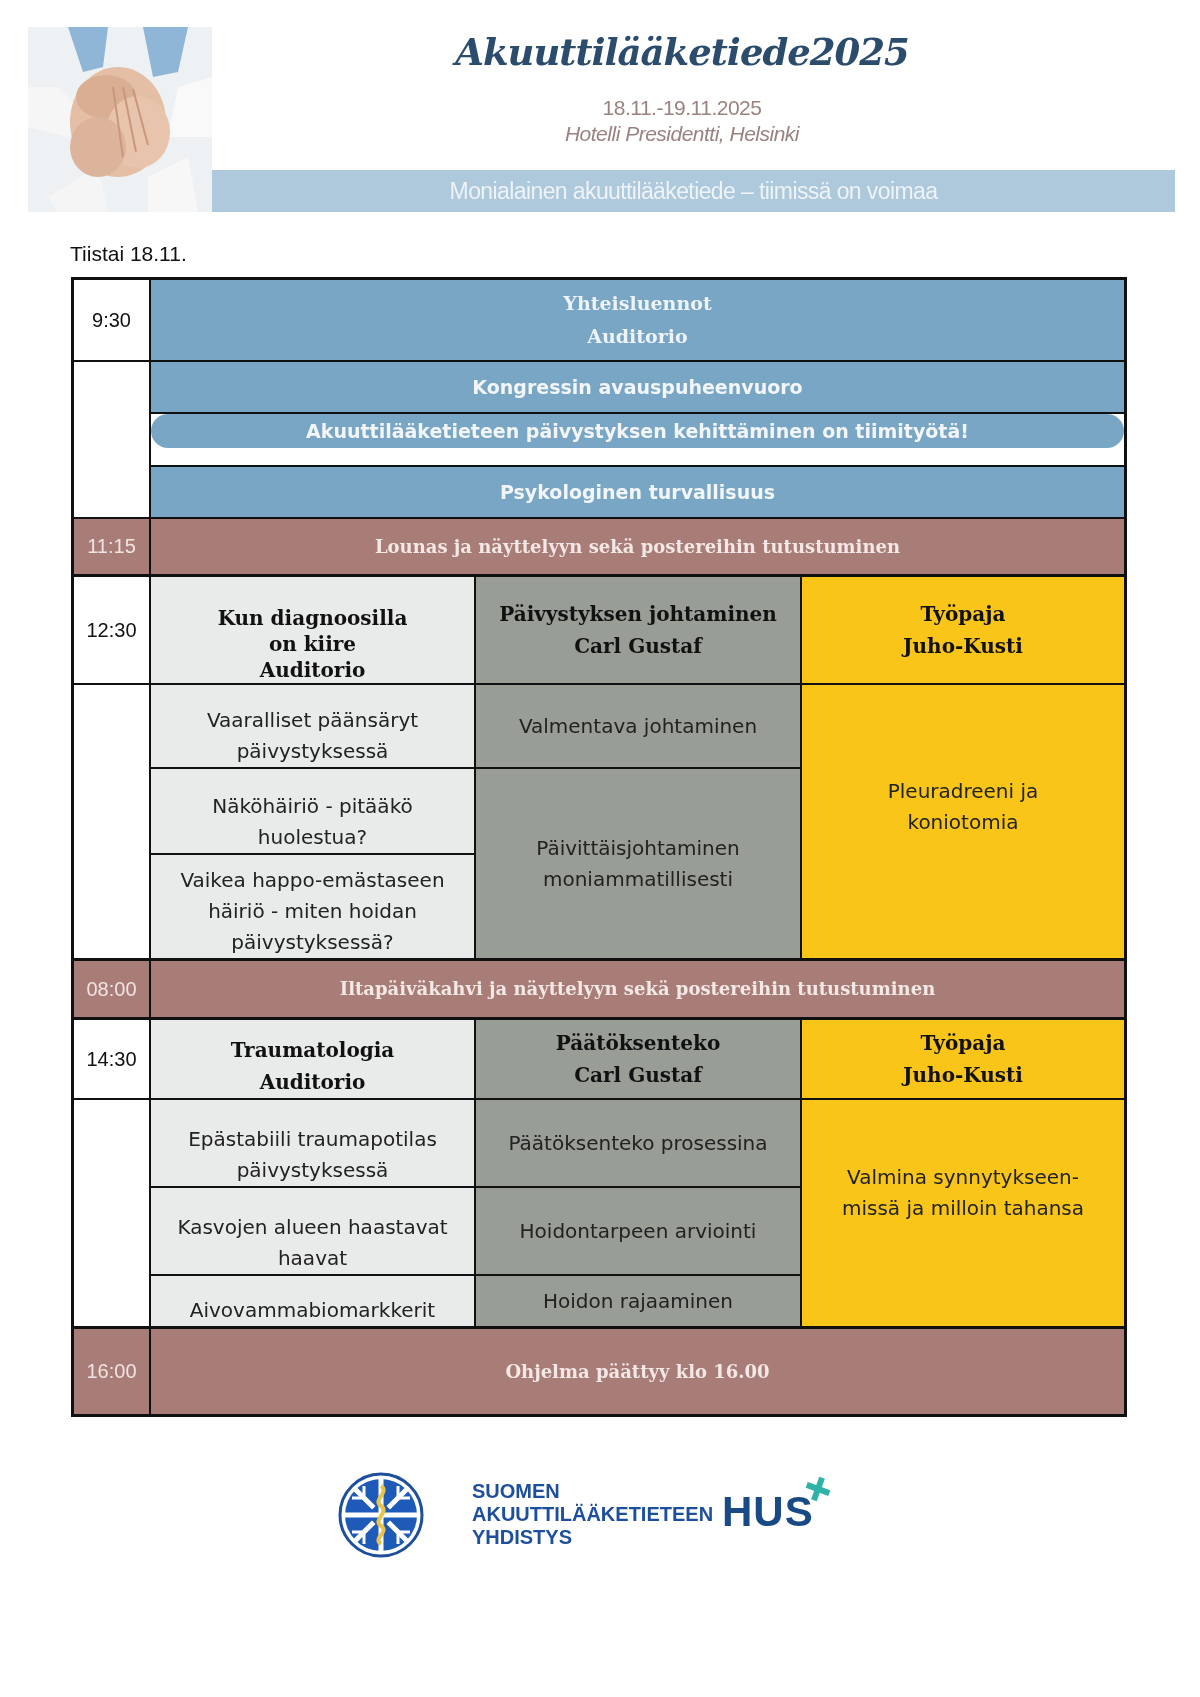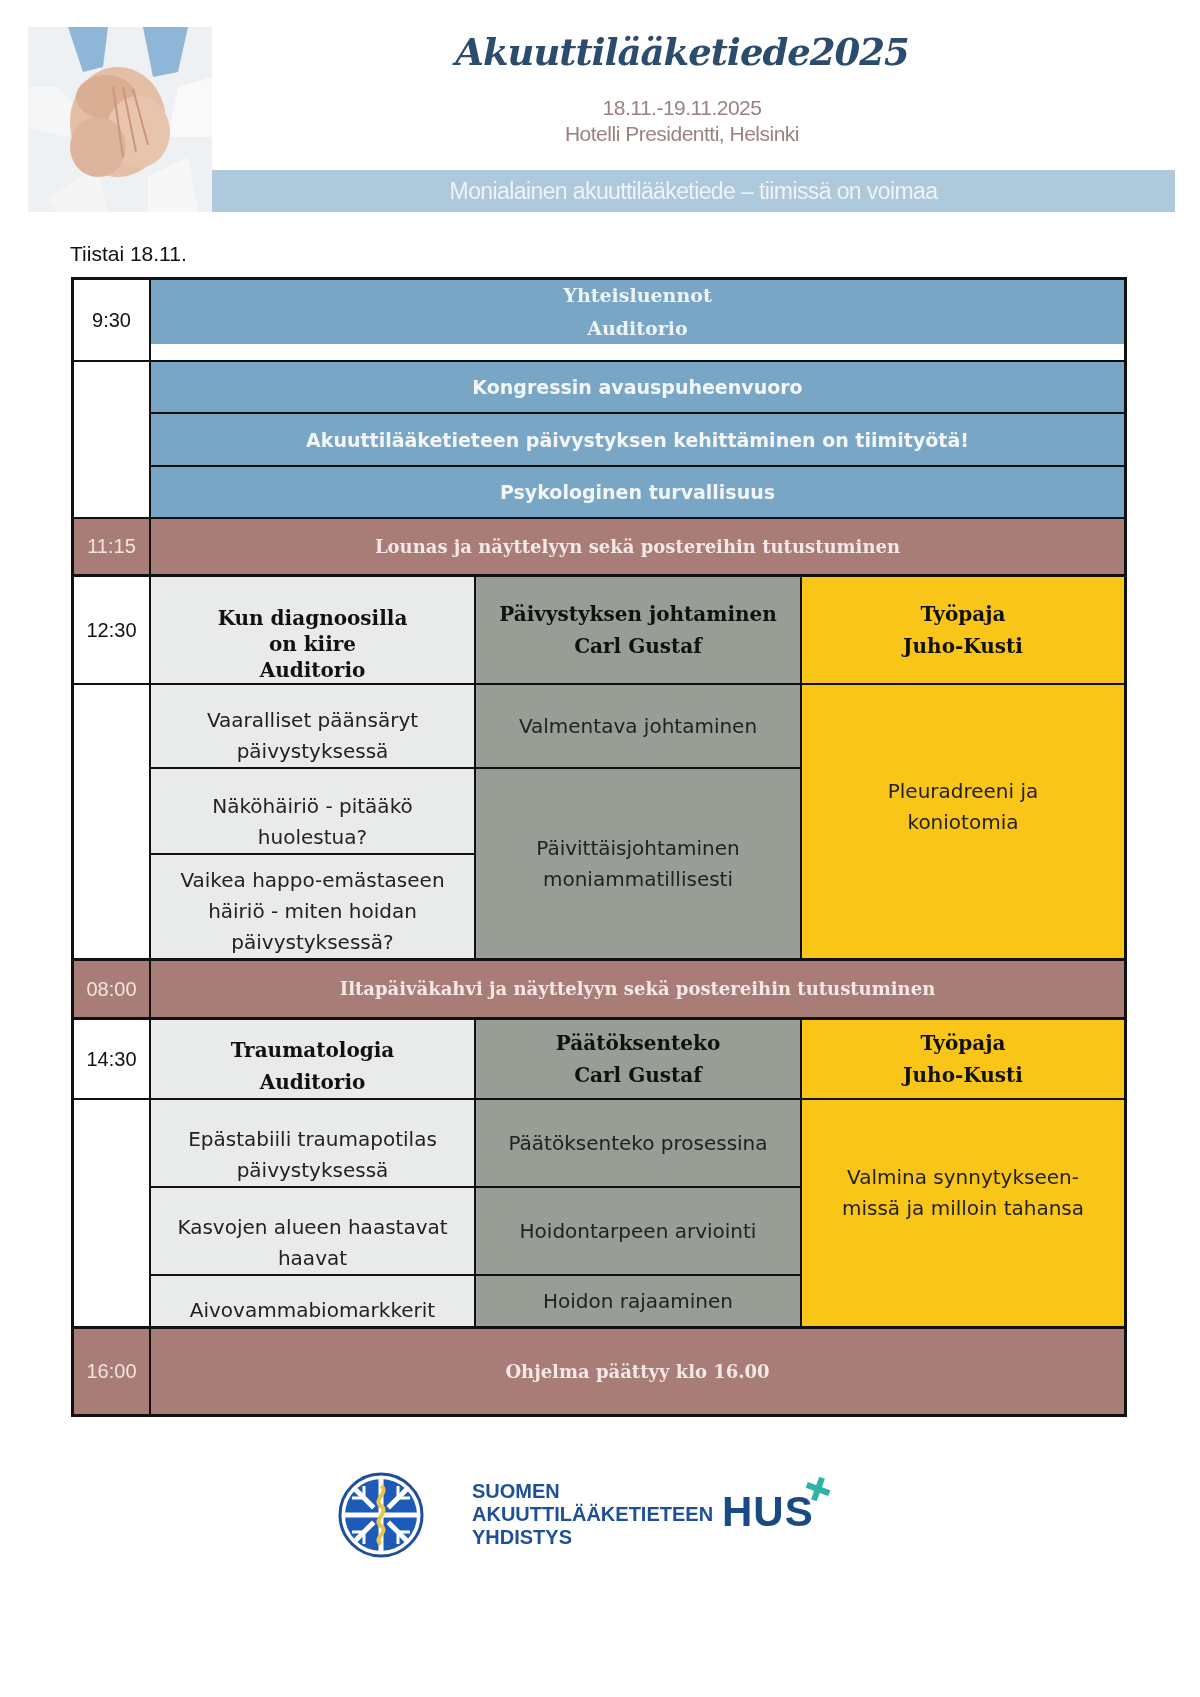--- a/index.html
+++ b/index.html
@@ -9,21 +9,21 @@
   .hero-img { position: absolute; left: 28px; top: 27px; width: 184px; height: 185px; overflow: hidden;
     background: linear-gradient(160deg, #f2f4f6 0%, #e7ebee 60%, #dfe4e8 100%); }
   .hero-img svg { width: 100%; height: 100%; display: block; }
 
   .title { position: absolute; left: 212px; width: 940px; top: 30px; text-align: center;
     font-family: "DejaVu Serif", serif; font-style: italic; font-weight: bold; font-size: 37px;
     color: #2c4c6e; letter-spacing: -1px; }
   .dates, .venue { position: absolute; left: 212px; width: 940px; text-align: center;
     font-family: "Liberation Sans", sans-serif; font-size: 21px; color: #9a8280; letter-spacing: -0.5px; }
   .dates { top: 96px; }
-  .venue { top: 122px; }
+  .venue { top: 122px; font-style: italic; }
 
   .banner { position: absolute; left: 212px; top: 170px; width: 963px; height: 42px; background: #aec8dc;
     display: flex; align-items: center; justify-content: center; }
   .banner span { color: #eef3f7; font-size: 23px; letter-spacing: -0.6px; }
 
   .day-label { position: absolute; left: 70px; top: 242px; font-size: 21px; color: #111; }
 
   .sched { position: absolute; left: 71px; top: 277px; width: 1056px; height: 1140px; border: 3px solid #111; background: #fff; }
   .cell { position: absolute; display: flex; flex-direction: column; align-items: center; justify-content: center;
     text-align: center; }
@@ -81,30 +81,30 @@
   <span>Monialainen akuuttilääketiede – tiimissä on voimaa</span>
 </div>
 
 <div class="day-label">Tiistai 18.11.</div>
 
 <div class="sched">
 
   <div class="cell tcell" style="left:0;top:0;width:75px;height:80px;">
     <span>9:30</span>
   </div>
-  <div class="cell blue" style="left:77px;top:0;width:973px;height:64px;">
+  <div class="cell blue" style="left:77px;top:0;width:973px;height:80px;">
     <span class="plenary-head">Yhteisluennot</span>
     <span class="plenary-head">Auditorio</span>
   </div>
 
   <div class="cell" style="left:0;top:82px;width:75px;height:155px;background:#fff;"></div>
   <div class="cell blue" style="left:77px;top:82px;width:973px;height:50px;">
     <span class="plenary-talk">Kongressin avauspuheenvuoro</span>
   </div>
-  <div class="cell blue" style="left:77px;top:134px;width:973px;height:51px;">
+  <div class="cell blue" style="left:77px;top:134px;width:973px;height:34px;border-radius:18px;">
     <span class="plenary-talk">Akuuttilääketieteen päivystyksen kehittäminen on tiimityötä!</span>
   </div>
   <div class="cell blue" style="left:77px;top:187px;width:973px;height:50px;">
     <span class="plenary-talk">Psykologinen turvallisuus</span>
   </div>
 
   <div class="cell brown tcell dark" style="left:0;top:239px;width:75px;height:55px;">
     <span>11:15</span>
   </div>
   <div class="cell brown" style="left:77px;top:239px;width:973px;height:55px;">

